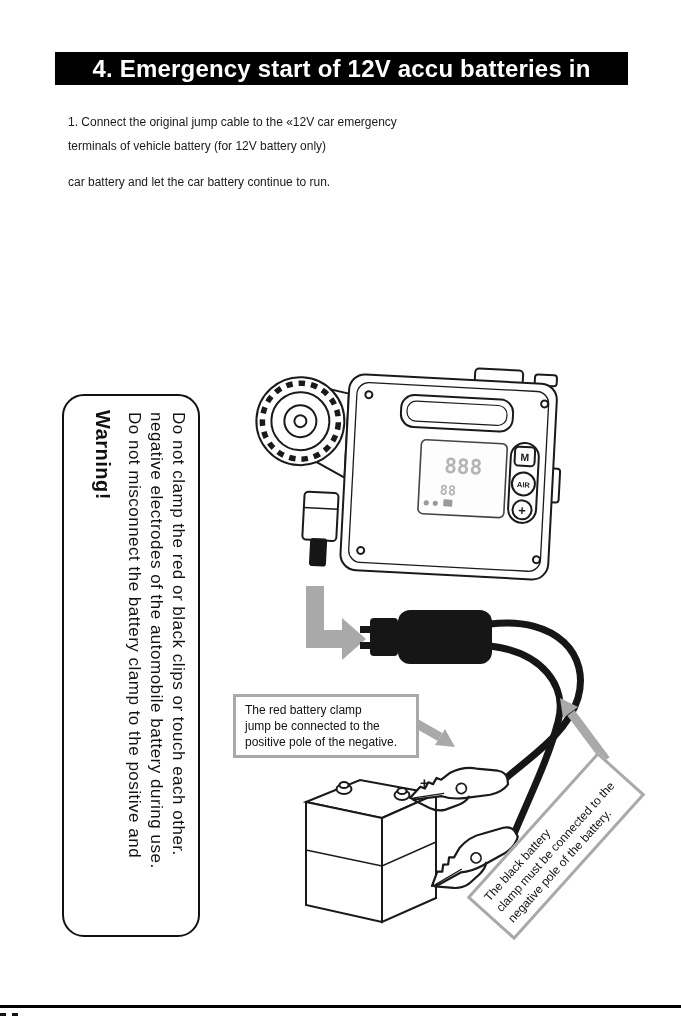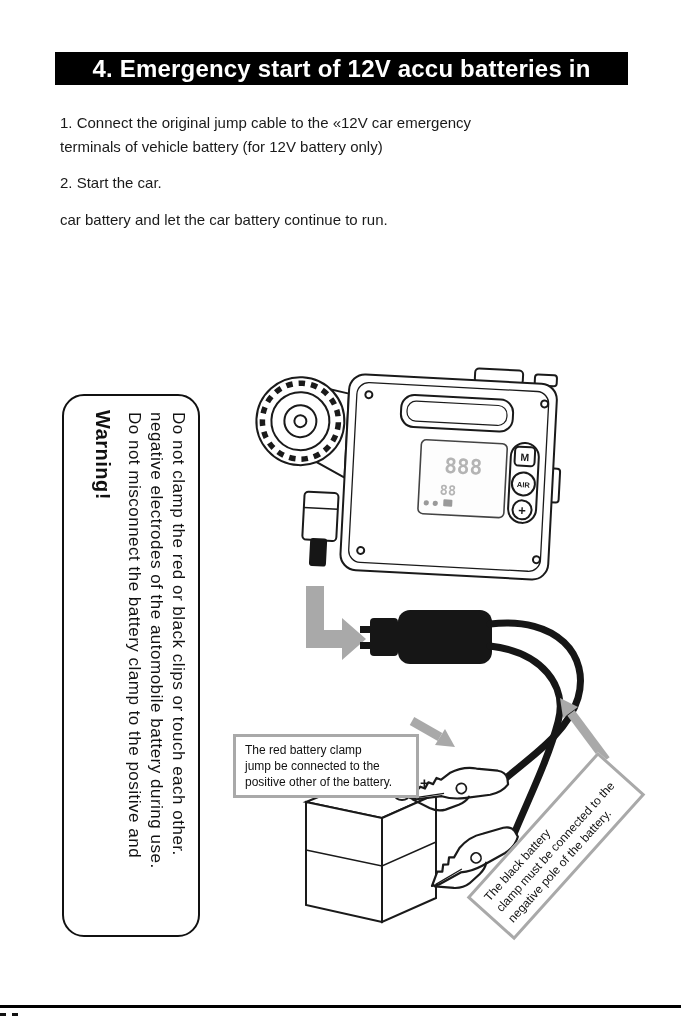--- a/index.html
+++ b/index.html
@@ -8,21 +8,21 @@
     font-family:"Liberation Sans", sans-serif; color:#1a1a1a; overflow:hidden;
     margin:0 auto;
   }
   
   .header-bar {
     position:absolute; left:55px; top:52px; width:573px; height:33px;
     background:#000; color:#fff; font-size:24px; font-weight:bold;
     line-height:33px; text-align:center; letter-spacing:0.2px;
   }
   
-  .steps { position:absolute; left:60px; top:111px; width:600px; font-size:15px; }
+  .steps { position:absolute; left:68px; top:111px; width:600px; font-size:12px; }
   .step { margin-bottom:13px; }
   .step .line { line-height:23.5px; white-space:nowrap; }
   
   .warning-box {
     position:absolute; left:62px; top:394px; width:138px; height:543px;
     border:2.5px solid #111; border-radius:22px; box-sizing:border-box; background:#fff;
   }
   .vline {
     position:absolute; transform-origin:0 0; transform:rotate(90deg);
     white-space:nowrap; font-size:17px; letter-spacing:0.5px; color:#111; line-height:20px;
@@ -34,44 +34,41 @@
   .thin  { fill:none; stroke:#1a1a1a; stroke-width:1.4; }
   .seg   { font-family:"DejaVu Sans Mono", monospace; fill:#b4b4b4; font-weight:bold; }
   .btn-label  { font-family:"Liberation Sans", sans-serif; fill:#1a1a1a; font-weight:bold; }
   .plus-label { font-family:"Liberation Sans", sans-serif; fill:#1a1a1a; font-size:15px; font-weight:bold; }
   
   .callout {
     position:absolute; background:#fff; border:3px solid #a9a9a9;
     font-size:12px; line-height:16px; color:#111; box-sizing:border-box;
   }
   .callout .cline { white-space:nowrap; }
-  .callout-red   { left:233px; top:734px; width:186px; padding:5px 7px 5px 9px; }
+  .callout-red   { left:233px; top:694px; width:186px; padding:5px 7px 5px 9px; }
   .callout-black { left:458px; top:814px; width:196px; padding:5px 7px 5px 9px;
                    transform:rotate(-48deg); }
   
   .bottom-rule { position:absolute; left:0; top:1005px; width:681px; height:3px; background:#000; }
   .crop-marks  { position:absolute; left:0; top:1013px; width:18px; height:0;
                  border-bottom:3px dashed #111; }
 </style>
 </head>
 <body>
 
 <div class="page">
 
   <div class="header-bar">
     <span>4. Emergency start of 12V accu batteries in vechiles</span>
   </div>
 
   <div class="steps">
     <div class="step">
       <div class="line">1. Connect the original jump cable to the «12V car emergency</div>
       <div class="line">terminals of vehicle battery (for 12V battery only)</div>
-    </div>
-    <div class="step">
-      <div class="line">2. Start the car.</div>
     </div>
     <div class="step">
       <div class="line">car battery and let the car battery continue to run.</div>
     </div>
   </div>
 
   <svg class="diagram" viewBox="0 330 681 690">
     <defs>
       <g id="clamp-shape">
         <path d="M0,0 L13,-8 l4,3 l5,-5 l4,3 l5,-5 l4,3 L45,-13 Q60,-16 72,-10 L92,-2 Q99,1 99,8 L98,14 Q90,20 78,19 L52,15 Q40,13 31,7 L6,3 Z" fill="#ffffff" stroke="#1a1a1a" stroke-width="2.2" stroke-linejoin="round"></path>
@@ -176,21 +173,21 @@
   <div class="warning-box">
     <div class="vline vtitle" style="left:50px; top:14px;">Warning!</div>
     <div class="vline" style="left:80px; top:16px;">Do not misconnect the battery clamp to the positive and</div>
     <div class="vline" style="left:102px; top:16px;">negative electrodes of the automobile battery during use.</div>
     <div class="vline" style="left:124px; top:16px;">Do not clamp the red or black clips or touch each other.</div>
   </div>
 
   <div class="callout callout-red">
     <div class="cline">The red battery clamp</div>
     <div class="cline">jump be connected to the</div>
-    <div class="cline">positive other of the battery.</div>
+    <div class="cline">positive pole of the negative.</div>
   </div>
 
   <div class="callout callout-black">
     <div class="cline">The black battery</div>
     <div class="cline">clamp must be connected to the</div>
     <div class="cline">negative pole of the battery.</div>
   </div>
 
   <div class="bottom-rule"></div>
   <div class="crop-marks"></div>

